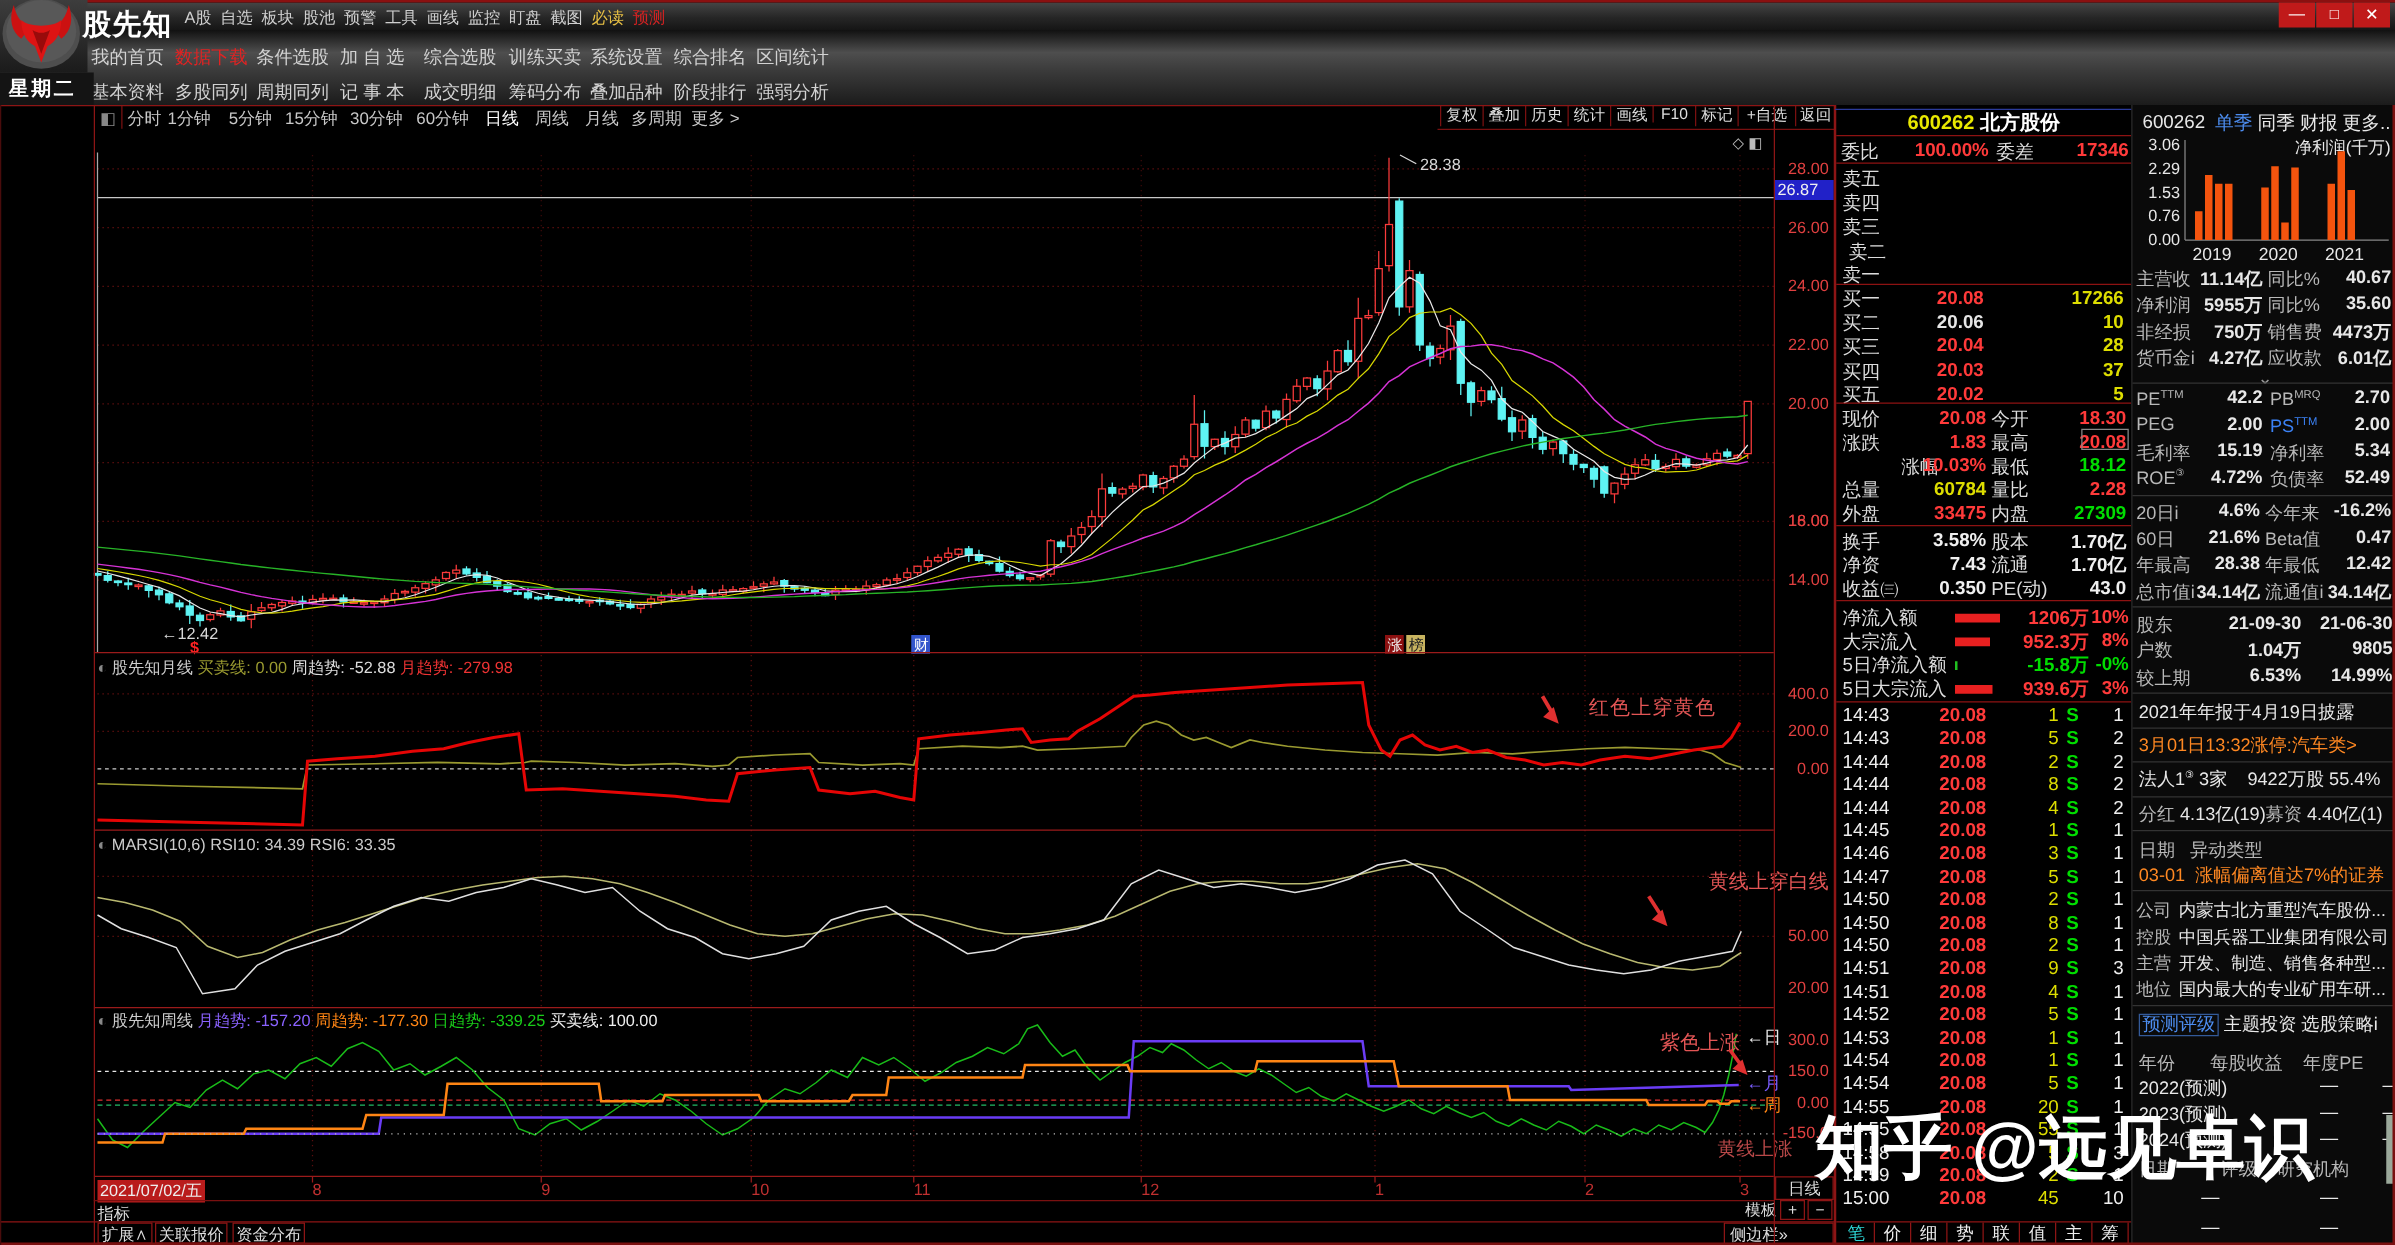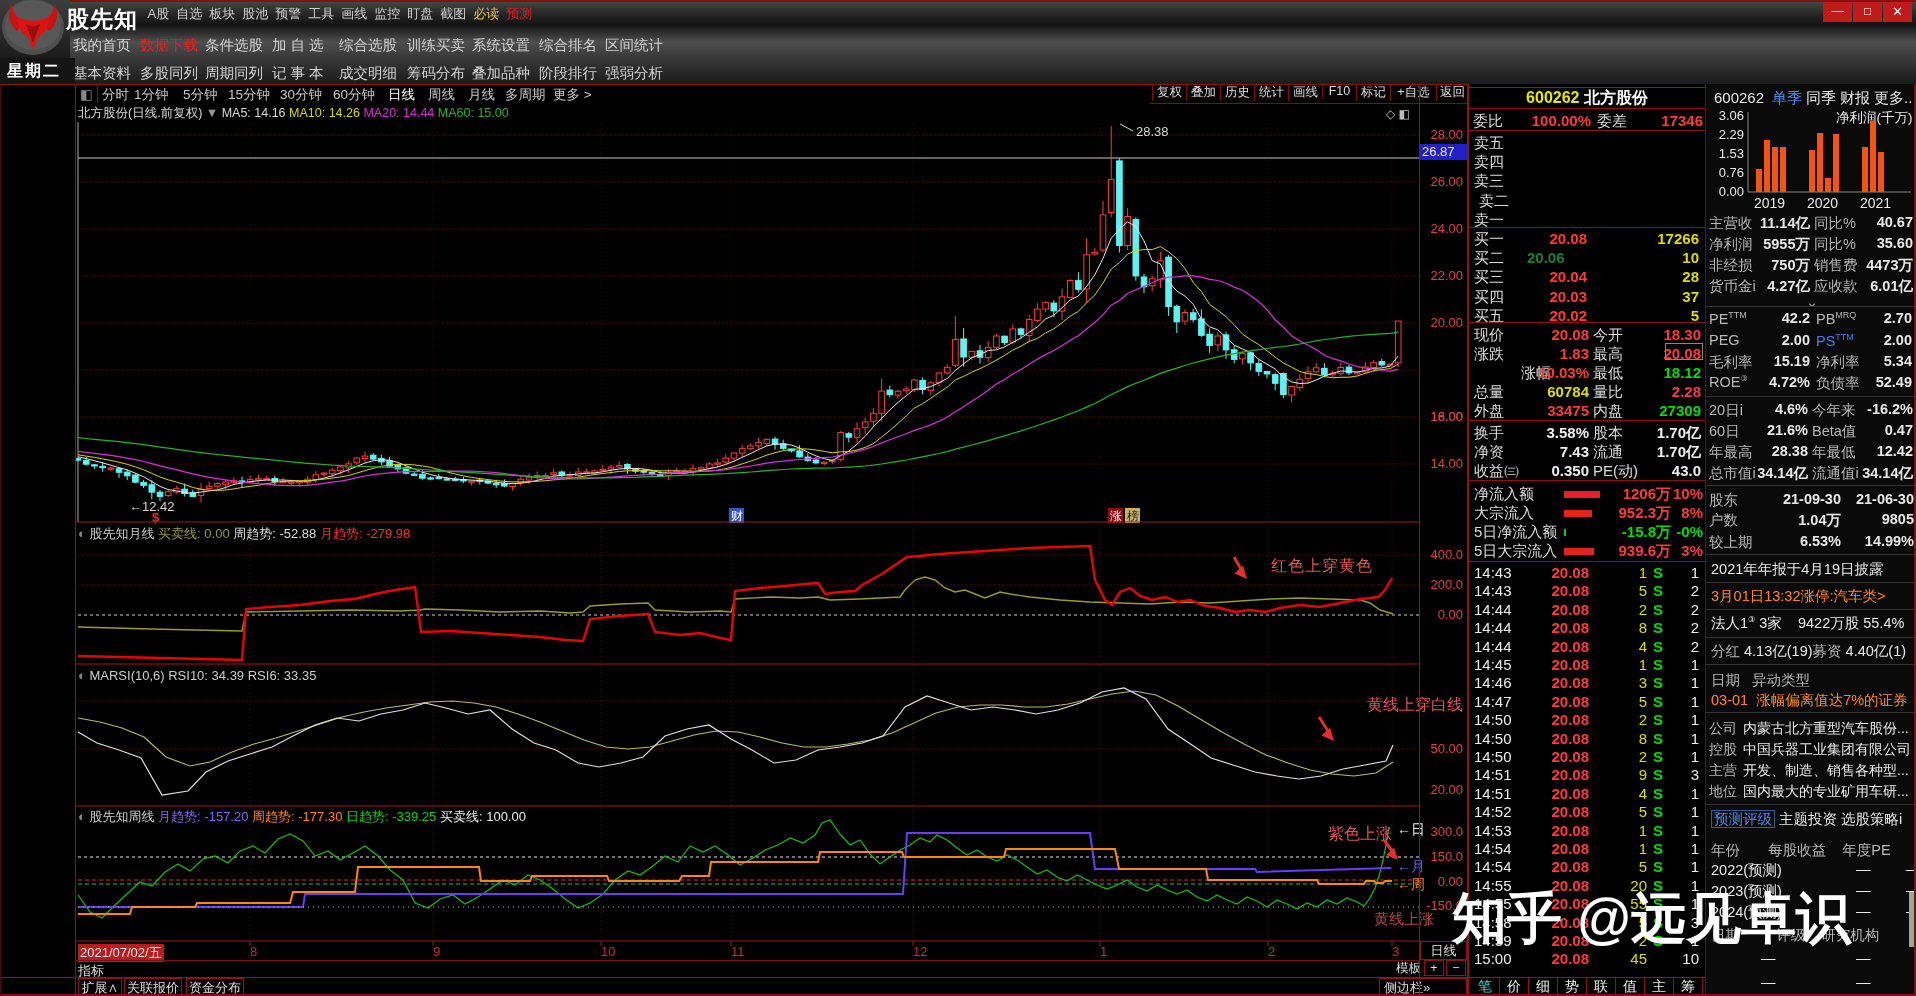--- a/index.html
+++ b/index.html
@@ -119,21 +119,20 @@
       <span style="position:absolute;left:104px;width:34px;text-align:center;border-left:1px solid #7a1010;font-size:12.5px;">统计</span>
       <span style="position:absolute;left:138px;width:34px;text-align:center;border-left:1px solid #7a1010;font-size:12.5px;">画线</span>
       <span style="position:absolute;left:172px;width:34px;text-align:center;border-left:1px solid #7a1010;font-size:12.5px;">F10</span>
       <span style="position:absolute;left:206px;width:34px;text-align:center;border-left:1px solid #7a1010;font-size:12.5px;">标记</span>
       <span style="position:absolute;left:240px;width:46px;text-align:center;border-left:1px solid #7a1010;font-size:12.5px;">+自选</span>
       <span style="position:absolute;left:286px;width:32px;text-align:center;border-left:1px solid #7a1010;font-size:12.5px;">返回</span>
       <span style="position:absolute;left:318px;width:1px;height:19px;border-left:1px solid #7a1010;"></span>
       <span style="position:absolute;left:0;top:19px;width:318px;height:1px;background:#7a1010;"></span>
     </div>
 
-  <div class="abs marow">北方股份(日线.前复权) <span style="color:#999;">▼</span> <span>MA5: 14.16</span> <span style="color:#d7d700;">MA10: 14.26</span> <span style="color:#d633d6;">MA20: 14.44</span> <span style="color:#27b327;">MA60: 15.00</span></div>
   <div class="abs" style="left:1386px;top:107px;color:#bbb;font-size:12px;">◇ ◧</div>
 
   <svg class="abs" style="left:75px;top:84px;" width="1393" height="876" viewBox="75 84 1393 876">
 <line x1="78" y1="464.0" x2="1419" y2="464.0" stroke="#6b1111" stroke-width="1" stroke-dasharray="1,3"></line>
 <line x1="78" y1="417.0" x2="1419" y2="417.0" stroke="#6b1111" stroke-width="1" stroke-dasharray="1,3"></line>
 <line x1="78" y1="370.0" x2="1419" y2="370.0" stroke="#6b1111" stroke-width="1" stroke-dasharray="1,3"></line>
 <line x1="78" y1="323.0" x2="1419" y2="323.0" stroke="#6b1111" stroke-width="1" stroke-dasharray="1,3"></line>
 <line x1="78" y1="276.0" x2="1419" y2="276.0" stroke="#6b1111" stroke-width="1" stroke-dasharray="1,3"></line>
 <line x1="78" y1="229.0" x2="1419" y2="229.0" stroke="#6b1111" stroke-width="1" stroke-dasharray="1,3"></line>
 <line x1="78" y1="182.0" x2="1419" y2="182.0" stroke="#6b1111" stroke-width="1" stroke-dasharray="1,3"></line>
@@ -460,21 +459,21 @@
         <span style="position:absolute;left:5px;width:40px;text-align:left;color:#dcdcdc;font-weight:normal;">卖一</span>
       </div>
       <div style="position:absolute;top:143px;width:100%;height:1px;background:#8d1212;"></div>
       <div class="qrow" style="top:146px;">
         <span style="position:absolute;left:5px;width:40px;text-align:left;color:#dcdcdc;font-weight:normal;">买一</span>
         <span style="position:absolute;left:58px;width:60px;text-align:right;color:#ff3a3a;font-weight:bold;">20.08</span>
         <span style="position:absolute;left:130px;width:100px;text-align:right;color:#dddd00;font-weight:bold;">17266</span>
       </div>
       <div class="qrow" style="top:165.2px;">
         <span style="position:absolute;left:5px;width:40px;text-align:left;color:#dcdcdc;font-weight:normal;">买二</span>
-        <span style="position:absolute;left:58px;width:60px;color:#15803d;font-weight:bold;">20.06</span>
+        <span style="position:absolute;left:58px;width:60px;text-align:right;color:#e5e5e5;font-weight:bold;">20.06</span>
         <span style="position:absolute;left:130px;width:100px;text-align:right;color:#dddd00;font-weight:bold;">10</span>
       </div>
       <div class="qrow" style="top:184.39999999999998px;">
         <span style="position:absolute;left:5px;width:40px;text-align:left;color:#dcdcdc;font-weight:normal;">买三</span>
         <span style="position:absolute;left:58px;width:60px;text-align:right;color:#ff3a3a;font-weight:bold;">20.04</span>
         <span style="position:absolute;left:130px;width:100px;text-align:right;color:#dddd00;font-weight:bold;">28</span>
       </div>
       <div class="qrow" style="top:203.59999999999997px;">
         <span style="position:absolute;left:5px;width:40px;text-align:left;color:#dcdcdc;font-weight:normal;">买四</span>
         <span style="position:absolute;left:58px;width:60px;text-align:right;color:#ff3a3a;font-weight:bold;">20.03</span>

